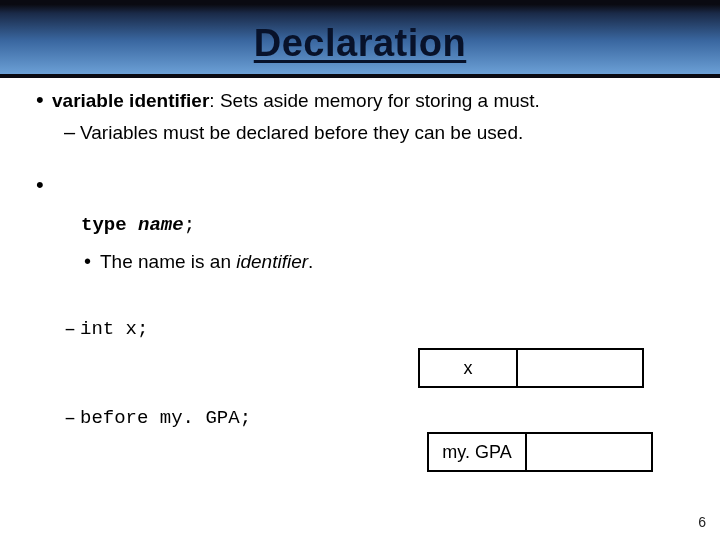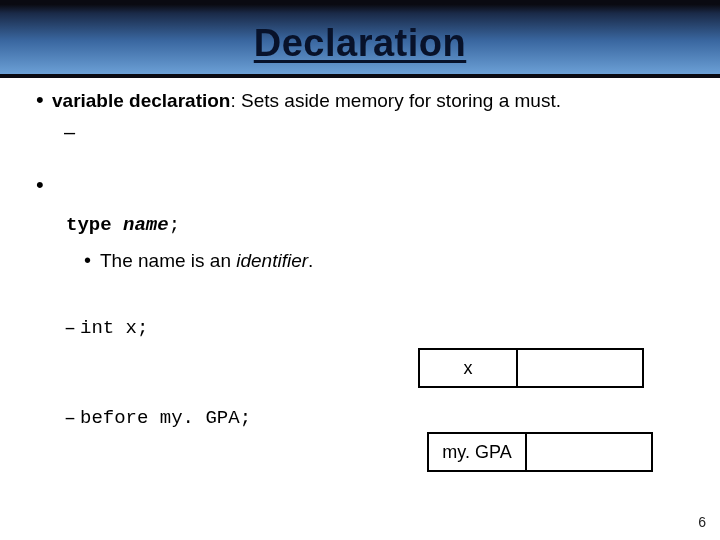--- a/index.html
+++ b/index.html
@@ -25,21 +25,21 @@
     font-family: Verdana, Geneva, sans-serif;
   }
   .body { padding: 10px 26px 0 26px; color: #000; font-size: 19px; line-height: 1.35; }
   .row { display: flex; align-items: flex-start; margin-bottom: 6px; }
   .bul1 { width: 16px; flex: 0 0 16px; font-size: 22px; line-height: 1.1; }
   .bul2 { width: 16px; flex: 0 0 16px; font-size: 20px; line-height: 1.25; }
   .bul3 { width: 16px; flex: 0 0 16px; font-size: 20px; line-height: 1.25; }
   .ind1 { margin-left: 10px; }
   .ind2 { margin-left: 38px; }
   .ind3 { margin-left: 58px; }
-  .ind-code { margin-left: 40px; font-family: "Courier New", monospace; font-size: 19px; }
+  .ind-code { margin-left: 55px; font-family: "Courier New", monospace; font-size: 19px; }
   .bold { font-weight: 700; }
   .italic { font-style: italic; }
   .mono { font-family: "Courier New", monospace; }
   .gap-sm { height: 10px; }
   .gap-md { height: 22px; }
   .gap-lg { height: 36px; }
 
   .box-pair { position: absolute; display: flex; }
   .cell { border: 2px solid #000; height: 40px; display: flex; align-items: center; justify-content: center; font-size: 18px; }
   .cell-label { width: 98px; border-right: none; font-family: Verdana, Geneva, sans-serif; }
@@ -54,26 +54,27 @@
 
   <div class="title-band">
     <div class="title">Declaration</div>
   </div>
 
   <div class="body">
 
     <div class="row ind1">
       <div class="bul1">•</div>
       <div>
-        <span class="bold">variable declaration</span><span>: Sets aside memory for storing a must.</span>
+        <span class="bold">variable identifier</span><span>: Sets aside memory for storing a must.</span>
       </div>
     </div>
 
     <div class="row ind2">
       <div class="bul2">–</div>
+      <div>Variables must be declared before they can be used.</div>
     </div>
 
     <div class="gap-md"></div>
 
     <div class="row ind1">
       <div class="bul1">•</div>
     </div>
 
     <div class="gap-sm"></div>
 

